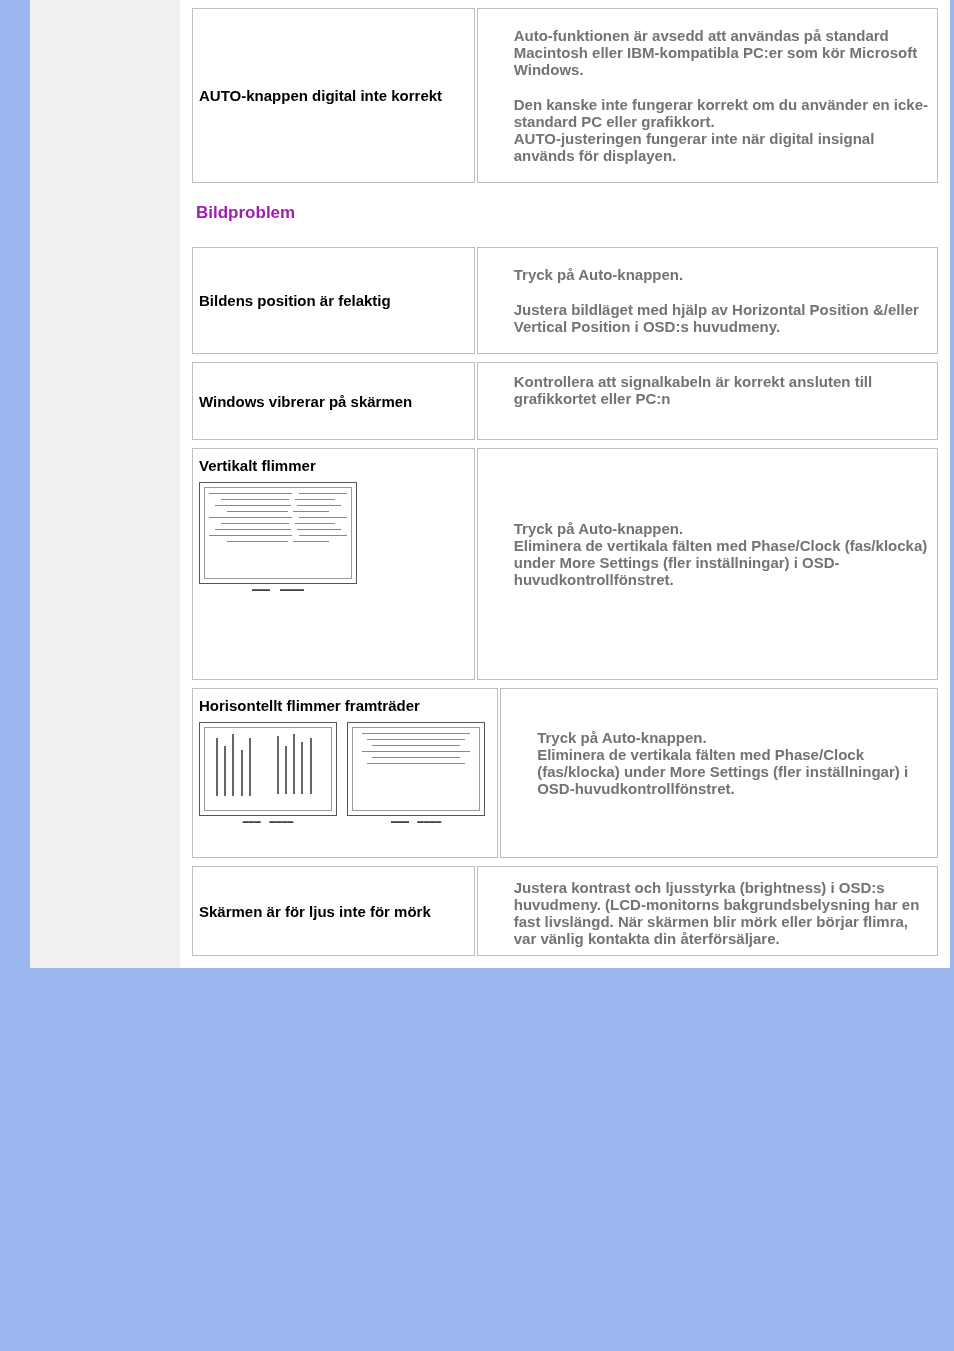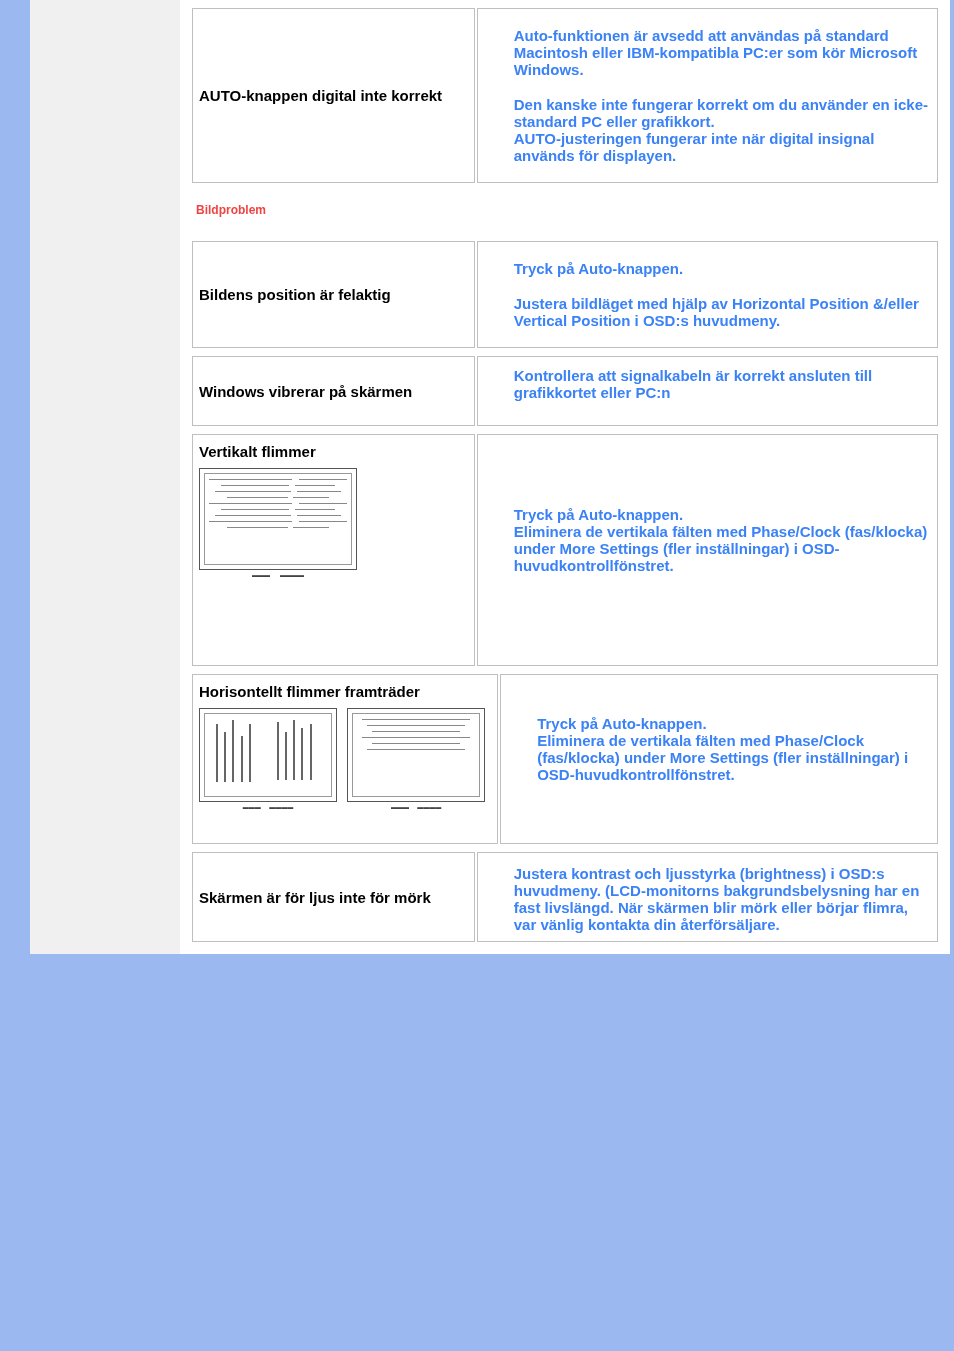--- a/index.html
+++ b/index.html
@@ -35,30 +35,30 @@
     vertical-align: middle;
   }
   table.tbl td.problem {
     width: 38%;
     font-weight: bold;
     color: #000;
   }
   table.tbl td.solution {
     width: 62%;
     font-weight: bold;
-    color: #3b82f6;
+    color: #737373;
     padding-left: 36px;
     padding-right: 8px;
     padding-top: 18px;
     padding-bottom: 18px;
   }
   .section-head {
-    color: #ef4444;
+    color: #a21caf;
     font-weight: bold;
-    font-size: 12px;
+    font-size: 17px;
     border: none !important;
     padding: 12px 4px 16px 4px !important;
   }
 
   
   .monitor-wrap {
     display: inline-block;
     vertical-align: top;
     margin: 8px 6px 8px 0;
   }
@@ -147,21 +147,21 @@
           <div>Justera bildläget med hjälp av Horizontal Position &amp;/eller Vertical Position i OSD:s huvudmeny.</div>
         </td>
       </tr>
     </tbody>
       </table>
 
     <table class="tbl">
       <tbody>
           <tr>
         <td class="problem">Windows vibrerar på skärmen</td>
-        <td class="solution" style="padding-top:10px;padding-bottom:24px;">Kontrollera att signalkabeln är korrekt ansluten till grafikkortet eller PC:n</td>
+        <td class="solution" style="padding-top:10px;padding-bottom:32px;">Kontrollera att signalkabeln är korrekt ansluten till grafikkortet eller PC:n</td>
       </tr>
     </tbody>
       </table>
 
     <table class="tbl">
       <tbody>
           <tr>
         <td class="problem" style="vertical-align:top;padding-bottom:79px;">
           <div>Vertikalt flimmer</div>
           <div class="monitor-wrap">

